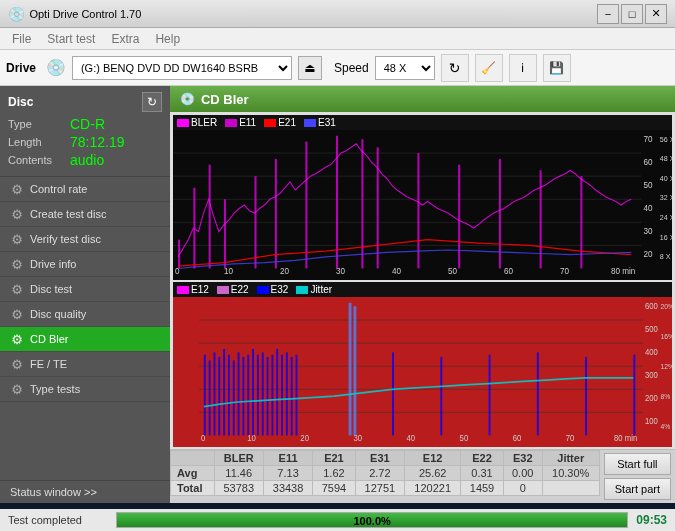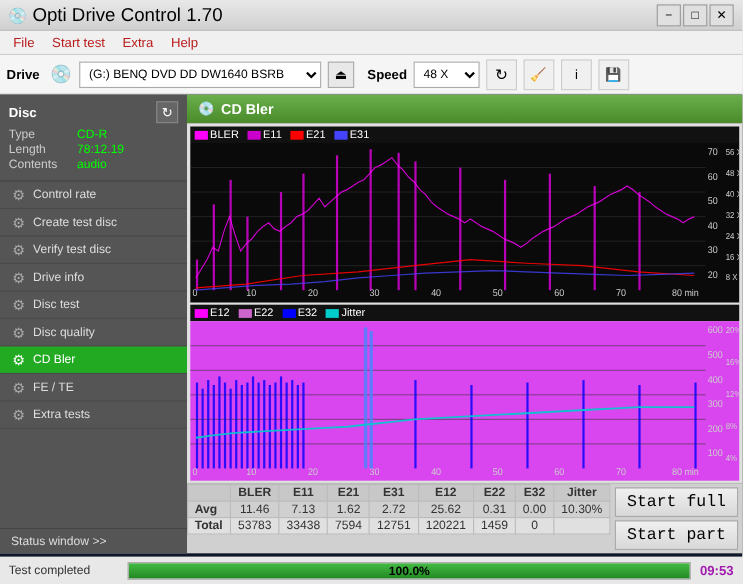--- a/index.html
+++ b/index.html
@@ -21,21 +21,21 @@
     
     
     .menu-bar {
       background: #f0f0f0;
       height: 22px;
       display: flex;
       align-items: center;
       padding: 0 4px;
       border-bottom: 1px solid #ccc;
     }
-    .menu-item { padding: 2px 8px; font-size: 12px; cursor: pointer; color: #b91c1c; }
+    .menu-item { padding: 2px 8px; font-size: 12px; cursor: pointer; color: #737373; }
     
     
     .drive-bar {
       background: #f5f5f5;
       height: 36px;
       display: flex;
       align-items: center;
       padding: 0 6px;
       border-bottom: 1px solid #ccc;
       gap: 6px;
@@ -43,21 +43,21 @@
     .drive-label { font-size: 12px; font-weight: bold; margin-right: 4px; }
     .drive-select {
       height: 24px;
       border: 1px solid #aaa;
       background: white;
       font-size: 11px;
       padding: 0 4px;
       width: 220px;
     }
     .drive-btn { width: 24px; height: 24px; background: #e8e8e8; border: 1px solid #aaa; cursor: pointer; display: flex; align-items: center; justify-content: center; font-size: 12px; }
-    .speed-label { font-size: 12px; font-weight: bold; margin-left: 6px; }
+    .speed-label { font-size: 12px; font-weight: normal; margin-left: 6px; }
     .speed-select { height: 24px; border: 1px solid #aaa; background: white; font-size: 11px; padding: 0 4px; width: 60px; }
     .icon-btn { width: 28px; height: 28px; background: #f0f0f0; border: 1px solid #ccc; cursor: pointer; display: flex; align-items: center; justify-content: center; font-size: 14px; }
     
     
     .main-layout {
       display: flex;
       height: calc(531px - 28px - 22px - 36px - 28px);
     }
     
     
@@ -78,21 +78,21 @@
     .disc-header {
       display: flex;
       align-items: center;
       justify-content: space-between;
       margin-bottom: 4px;
     }
     .disc-title { color: white; font-weight: bold; font-size: 12px; }
     .disc-refresh { width: 20px; height: 20px; background: #666; border: 1px solid #888; cursor: pointer; display: flex; align-items: center; justify-content: center; color: white; font-size: 12px; }
     .disc-row { display: flex; align-items: center; margin-bottom: 2px; }
     .disc-key { color: #ccc; width: 62px; font-size: 11px; }
-    .disc-val { color: #00ff00; font-size: 11px; }
+    .disc-val { color: #00ff00; font-size: 14px; }
     .label-input { width: 80px; height: 16px; background: white; border: 1px solid #888; font-size: 10px; }
     .label-btn { width: 18px; height: 18px; background: #666; border: 1px solid #888; cursor: pointer; display: flex; align-items: center; justify-content: center; color: #0af; font-size: 11px; margin-left: 2px; }
     
     
     .nav-item {
       display: flex;
       align-items: center;
       padding: 5px 10px;
       cursor: pointer;
       color: #ddd;
@@ -155,34 +155,33 @@
       text-align: center;
       border: 1px solid #bbb;
       color: #333;
     }
     .stats-table tr:nth-child(even) td { background: #e0e0e0; }
     .stats-label { font-weight: bold; color: #555; text-align: left !important; }
     .start-btn {
       background: linear-gradient(to bottom, #f0f0f0, #d8d8d8);
       border: 1px solid #aaa;
       padding: 4px 10px;
-      font-size: 15px;
+      font-size: 11px;
       cursor: pointer;
       white-space: nowrap;
-      font-family: Liberation Mono, monospace;
     }
     
     
     .status-bar {
       background: #e8e8e8;
       height: 28px;
       display: flex;
       align-items: center;
       padding: 0 8px;
-      border-top: 3px solid #0f172a;
+      border-top: 6px solid #0f172a;
       gap: 8px;
     }
     .status-text { font-size: 11px; color: #333; min-width: 100px; }
     .progress-container {
       flex: 1;
       height: 16px;
       background: #d0d0d0;
       border: 1px solid #aaa;
       position: relative;
       overflow: hidden;
@@ -196,29 +195,29 @@
     }
     .progress-text {
       position: absolute;
       width: 100%;
       text-align: center;
       font-size: 11px;
       font-weight: bold;
       color: #000;
       line-height: 16px;
     }
-    .status-time { font-size: 12px; font-weight: bold; color: #a21caf; text-align: right; }
+    .status-time { font-size: 12px; font-weight: bold; color: #15803d; text-align: right; }
   </style>
 </head>
 <body>
 
 <div class="title-bar">
   <div style="display:flex;align-items:center;">
     <span style="font-size:14px;margin-right:4px;">💿</span>
-    <span style="font-size:17px;">Opti Drive Control 1.70</span>
+    <span style="font-size:11px;">Opti Drive Control 1.70</span>
   </div>
   <div class="title-bar-controls">
     <button class="title-btn">−</button>
     <button class="title-btn">□</button>
     <button class="title-btn close">✕</button>
   </div>
 </div>
 
 <div class="menu-bar">
   <span class="menu-item">File</span>
@@ -294,21 +293,21 @@
     <div class="nav-item active">
       <span class="nav-icon nav-gear">⚙</span>
       <span>CD Bler</span>
     </div>
     <div class="nav-item">
       <span class="nav-icon nav-gear">⚙</span>
       <span>FE / TE</span>
     </div>
     <div class="nav-item">
       <span class="nav-icon nav-gear">⚙</span>
-      <span>Extra tests</span>
+      <span>Type tests</span>
     </div>
 
     <div style="flex:1;background:#555;"></div>
 
     <div class="status-window-btn">
       <span>Status window &gt;&gt;</span>
     </div>
   </div>
 
   <div class="content-area">
@@ -416,21 +415,21 @@
           <div style="display:flex;align-items:center;gap:2px;">
             <span style="width:12px;height:8px;background:#0000ff;display:inline-block;"></span>
             <span style="color:white;font-size:10px;">E32</span>
           </div>
           <div style="display:flex;align-items:center;gap:2px;">
             <span style="width:12px;height:8px;background:#00cccc;display:inline-block;"></span>
             <span style="color:white;font-size:10px;">Jitter</span>
           </div>
         </div>
 
-        <div style="flex:1;background:#d946ef;position:relative;">
+        <div style="flex:1;background:#b91c1c;position:relative;padding-left:26px;">
           <svg width="100%" height="100%" viewBox="0 0 490 130" preserveAspectRatio="none" style="display:block;">
 
             <line x1="0" y1="20" x2="460" y2="20" stroke="#333" stroke-width="0.5"></line>
             <line x1="0" y1="40" x2="460" y2="40" stroke="#333" stroke-width="0.5"></line>
             <line x1="0" y1="60" x2="460" y2="60" stroke="#333" stroke-width="0.5"></line>
             <line x1="0" y1="80" x2="460" y2="80" stroke="#333" stroke-width="0.5"></line>
             <line x1="0" y1="100" x2="460" y2="100" stroke="#333" stroke-width="0.5"></line>
 
             <text x="462" y="10" fill="#ccc" font-size="8">600</text>
             <text x="462" y="30" fill="#ccc" font-size="8">500</text>

